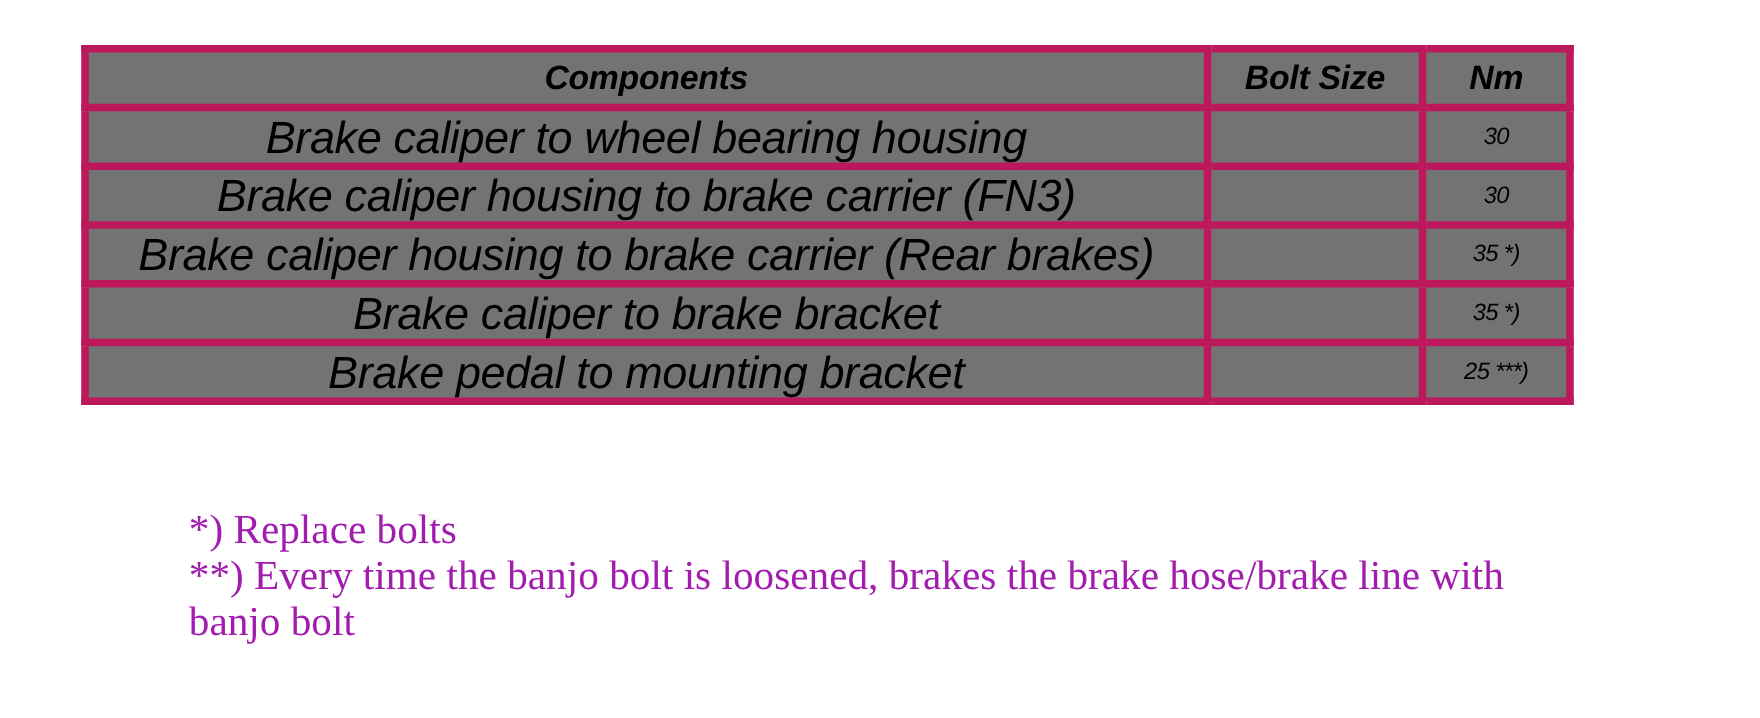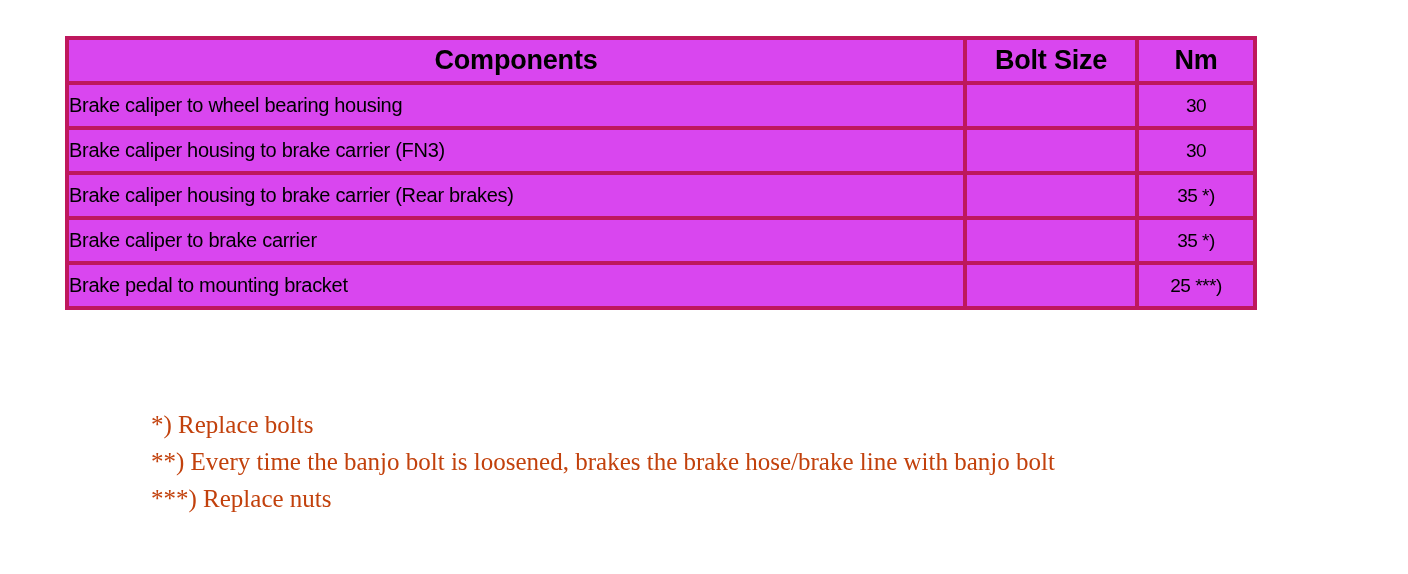--- a/index.html
+++ b/index.html
@@ -21,48 +21,49 @@
     position: absolute;
     left: 65px;
     top: 36px;
     width: 1188px;
     border-collapse: collapse;
     table-layout: fixed;
     background: #ffffff;
   }
   #torque-table td,
   #torque-table th {
-    border: 4px solid #be185d;
+    border: 6px solid #be185d;
     padding: 0;
     margin: 0;
     height: 41px;
     vertical-align: middle;
-    background: #d946ef;
+    background: #737373;
+    font-style: italic;
   }
 
   
   .col-components { width: 898px; }
   .col-boltsize   { width: 172px; }
   .col-nm         { width: 118px; }
 
   
   .hdr {
     font-weight: bold;
     font-size: 27px;
     text-align: center;
     letter-spacing: -0.2px;
     line-height: 41px;
     white-space: nowrap;
   }
 
   
   .cell-component {
-    font-size: 20px;
+    font-size: 36px;
     font-weight: normal;
-    text-align: left;
+    text-align: center;
     padding-left: 3px;
     line-height: 41px;
     white-space: nowrap;
     letter-spacing: -0.3px;
   }
   .cell-boltsize {
     font-size: 27px;
     text-align: center;
     line-height: 41px;
   }
@@ -75,23 +76,23 @@
     letter-spacing: -0.5px;
   }
 
   
   #footnotes {
     position: absolute;
     left: 151px;
     top: 406px;
     width: 1075px;
     font-family: "Liberation Serif", serif;
-    font-size: 25px;
+    font-size: 33px;
     line-height: 37px;
-    color: #c2410c;
+    color: #a21caf;
   }
   #footnotes .footnote-line {
     margin: 0;
     padding: 0;
     text-align: left;
   }
 </style>
 </head>
 <body>
 
@@ -118,29 +119,28 @@
       <td class="cell-component">Brake caliper housing to brake carrier (FN3)</td>
       <td class="cell-boltsize"></td>
       <td class="cell-nm">30</td>
     </tr>
     <tr>
       <td class="cell-component">Brake caliper housing to brake carrier (Rear brakes)</td>
       <td class="cell-boltsize"></td>
       <td class="cell-nm">35 *)</td>
     </tr>
     <tr>
-      <td class="cell-component">Brake caliper to brake carrier</td>
+      <td class="cell-component">Brake caliper to brake bracket</td>
       <td class="cell-boltsize"></td>
       <td class="cell-nm">35 *)</td>
     </tr>
     <tr>
       <td class="cell-component">Brake pedal to mounting bracket</td>
       <td class="cell-boltsize"></td>
       <td class="cell-nm">25 ***)</td>
     </tr>
   </tbody>
 </table>
 
 <div id="footnotes">
   <p class="footnote-line">*) Replace bolts</p>
   <p class="footnote-line">**) Every time the banjo bolt is loosened, brakes the brake hose/brake line with banjo bolt</p>
-  <p class="footnote-line">***) Replace nuts</p>
 </div>
 
 </body></html>

